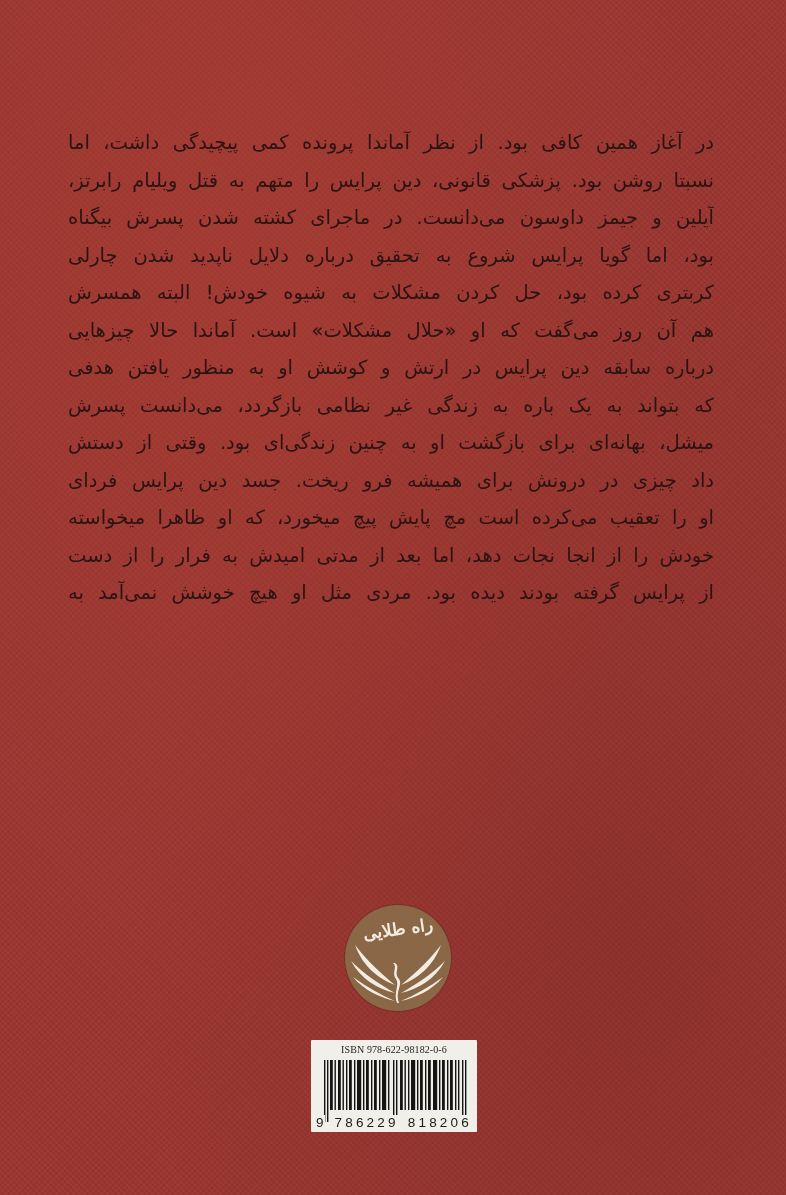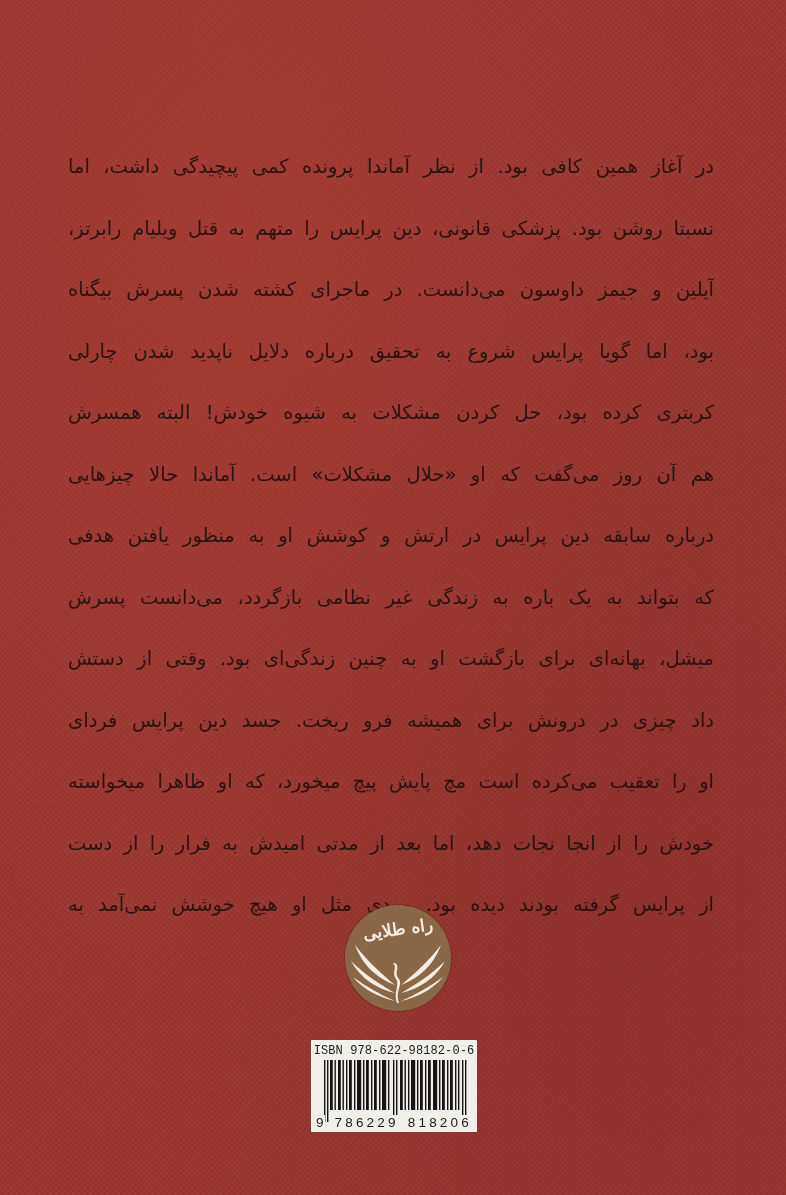--- a/index.html
+++ b/index.html
@@ -23,21 +23,20 @@
     color: #2a1412;
     font-family: "DejaVu Sans", sans-serif;
     font-size: 19.5px;
   }
   .blurb .line {
     height: 37.5px; line-height: 37.5px;
     white-space: nowrap;
     text-align: justify;
     text-align-last: justify;
     overflow: hidden;
-    margin-top: 24px;
   }
   .blurb .line.last { text-align-last: right; }
   .logo {
     position: absolute;
     left: 345px; top: 905px; width: 106px; height: 106px;
     border-radius: 50%;
     background: #8a6746;
     box-shadow: 0 0 0 1px rgba(60,30,20,0.25);
     overflow: hidden;
   }
@@ -51,22 +50,22 @@
   }
   .barcode {
     position: absolute;
     left: 311px; top: 1040px; width: 166px; height: 92px;
     background: #f1efe9;
     border-radius: 1px;
   }
   .isbn-top {
     position: absolute; left: 0; right: 0; top: 4px;
     text-align: center;
-    font-family: Liberation Mono, monospace;
-    font-size: 12px; color: #1b1b1b; letter-spacing: 0.1px;
+    font-family: Liberation Serif, serif;
+    font-size: 10px; color: #1b1b1b; letter-spacing: 0.1px;
   }
   .bars {
     position: absolute; left: 13px; top: 20px; width: 143px; height: 62px;
   }
   .isbn-digits {
     position: absolute; left: 4px; right: 4px; bottom: 2px;
     font-family: "Liberation Sans", sans-serif;
     font-size: 13.5px; color: #1b1b1b;
     display: flex; justify-content: space-between;
   }

